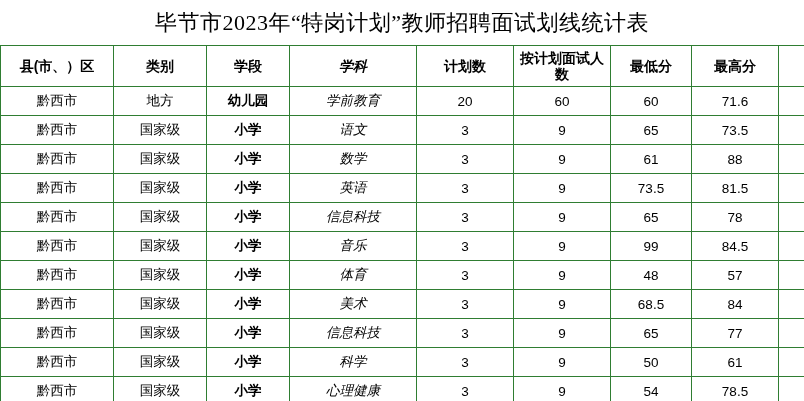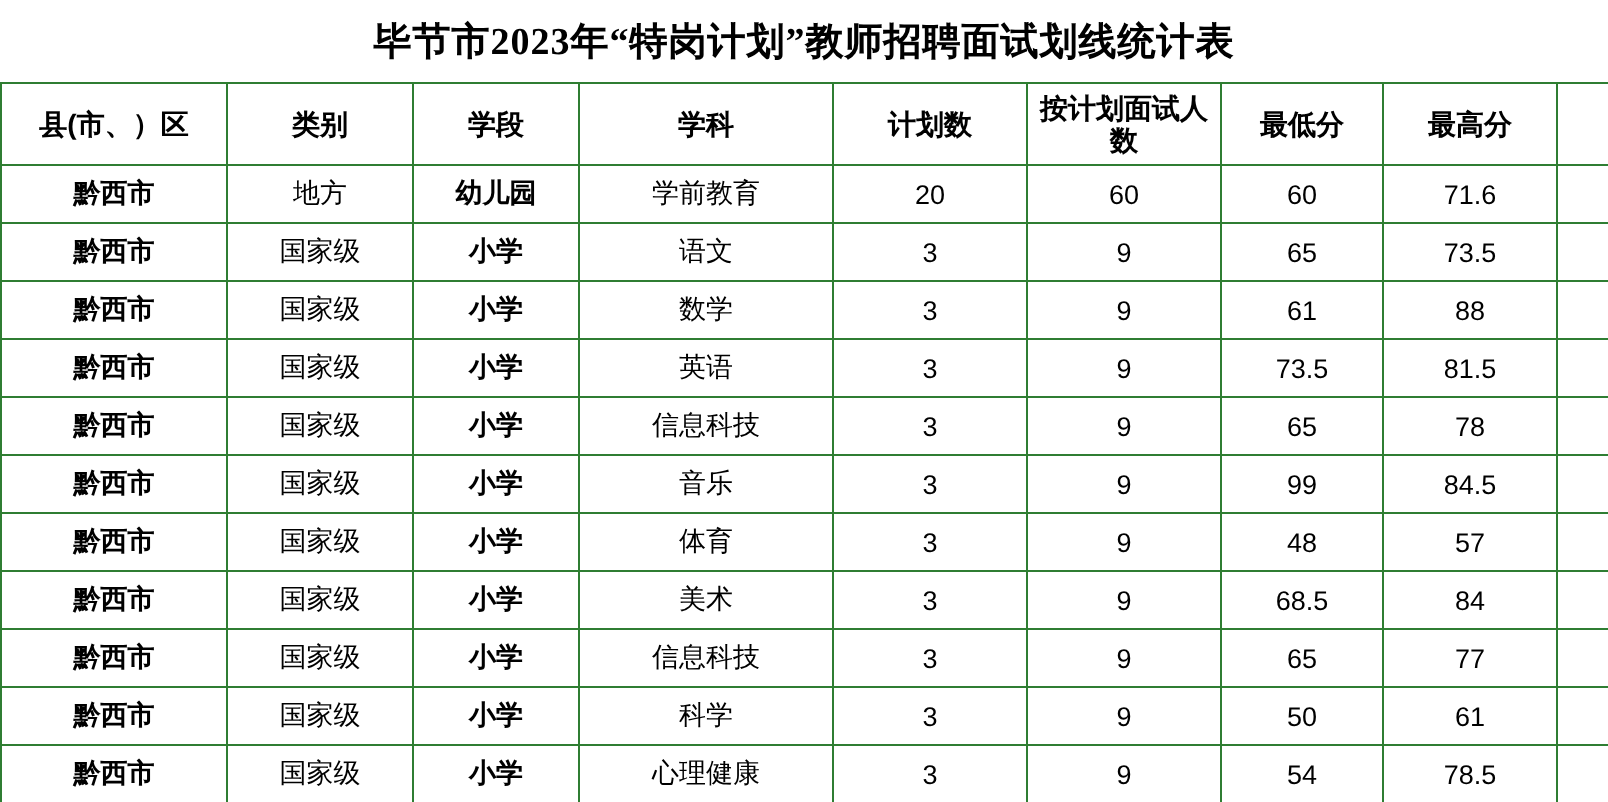--- a/index.html
+++ b/index.html
@@ -15,22 +15,22 @@
     overflow: hidden;
   }
   .page {
     width: 804px;
     height: 401px;
     position: relative;
     box-sizing: border-box;
   }
   .title {
     text-align: center;
-    font-size: 19px;
-    font-weight: bold;
+    font-size: 22px;
+    font-weight: normal;
     letter-spacing: 0.5px;
     padding-top: 8px;
     padding-bottom: 7px;
     color: #000;
     font-family: "Liberation Serif", "DejaVu Serif", serif;
   }
   table.sheet {
     border-collapse: collapse;
     width: 772px;
     margin: 0 auto;
@@ -45,25 +45,25 @@
     padding: 0 2px;
     font-family: "Liberation Sans", "DejaVu Sans", sans-serif;
     color: #000;
   }
   table.sheet thead th {
     font-weight: bold;
     font-size: 14px;
     height: 40px;
     line-height: 1.15;
   }
-  td.bold, th.bold { font-weight: bold; }
+  td.bold, th.bold { font-weight: normal; }
   .col-0 { width: 108px; }
   .col-1 { width: 88px; }
   .col-2 { width: 78px; font-weight: bold; }
-  .col-3 { width: 122px; }
+  .col-3 { width: 122px; font-style: italic; }
   .col-4 { width: 92px; }
   .col-5 { width: 92px; }
   .col-6 { width: 76px; }
   .col-7 { width: 82px; }
   .col-8 { width: 80px; }
 </style>
 </head>
 <body>
 
 <div class="page">

